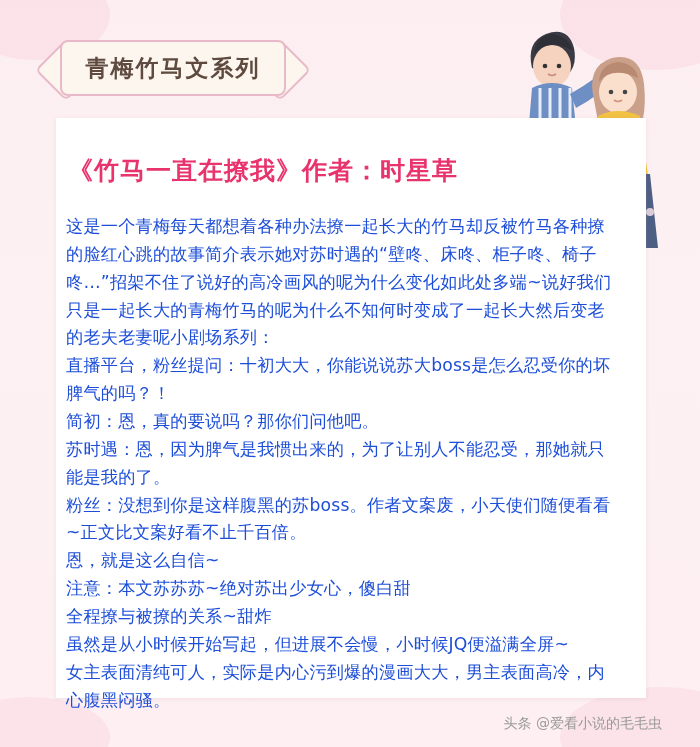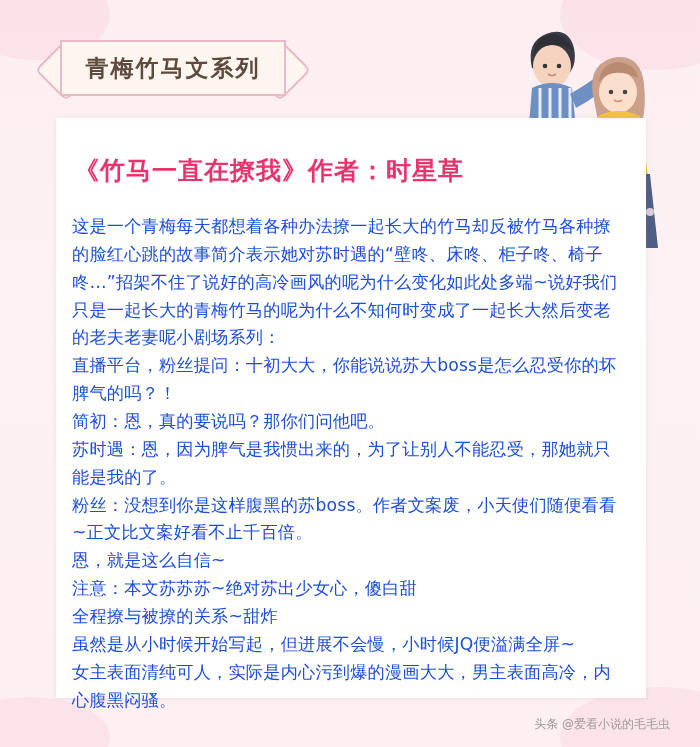--- a/index.html
+++ b/index.html
@@ -41,21 +41,21 @@
     height: 56px;
   }
   .banner .ribbon-body {
     position: absolute;
     left: 18px;
     top: 0;
     width: 226px;
     height: 56px;
     background: #fdf6ee;
     border: 2px solid #e8b9c8;
-    border-radius: 0;
+    border-radius: 8px;
     box-sizing: border-box;
     display: flex;
     align-items: center;
     justify-content: center;
   }
   .banner .tail {
     position: absolute;
     top: 8px;
     width: 40px;
     height: 40px;
@@ -91,21 +91,21 @@
   .card {
     position: absolute;
     left: 56px;
     top: 118px;
     width: 590px;
     height: 580px;
     background: #ffffff;
     box-shadow: 0 1px 4px rgba(180,140,150,.18);
   }
   .card-inner {
-    padding: 28px 26px 18px 16px;
+    padding: 28px 26px 18px 10px;
   }
   .book-title {
     font-size: 25px;
     font-weight: bold;
     color: #e8336d;
     font-family: "DejaVu Sans", "Liberation Sans", sans-serif;
     letter-spacing: 1px;
     margin: 8px 0 26px 2px;
     white-space: nowrap;
   }
@@ -113,23 +113,23 @@
     font-size: 17.2px;
     line-height: 1.62;
     color: #1d4ed8;
     font-family: "DejaVu Sans", "Liberation Sans", sans-serif;
     white-space: pre-wrap;
     word-break: break-all;
     letter-spacing: 0.2px;
   }
   .footer {
     position: absolute;
-    right: 30px;
+    right: 38px;
     bottom: 14px;
-    font-size: 12px;
+    font-size: 14px;
     color: #9a9a9a;
     font-family: "DejaVu Sans", "Liberation Sans", sans-serif;
   }
 </style>
 </head>
 <body>
 
 <div class="page">
 
   <div class="corner-blob blob-tl"></div>

